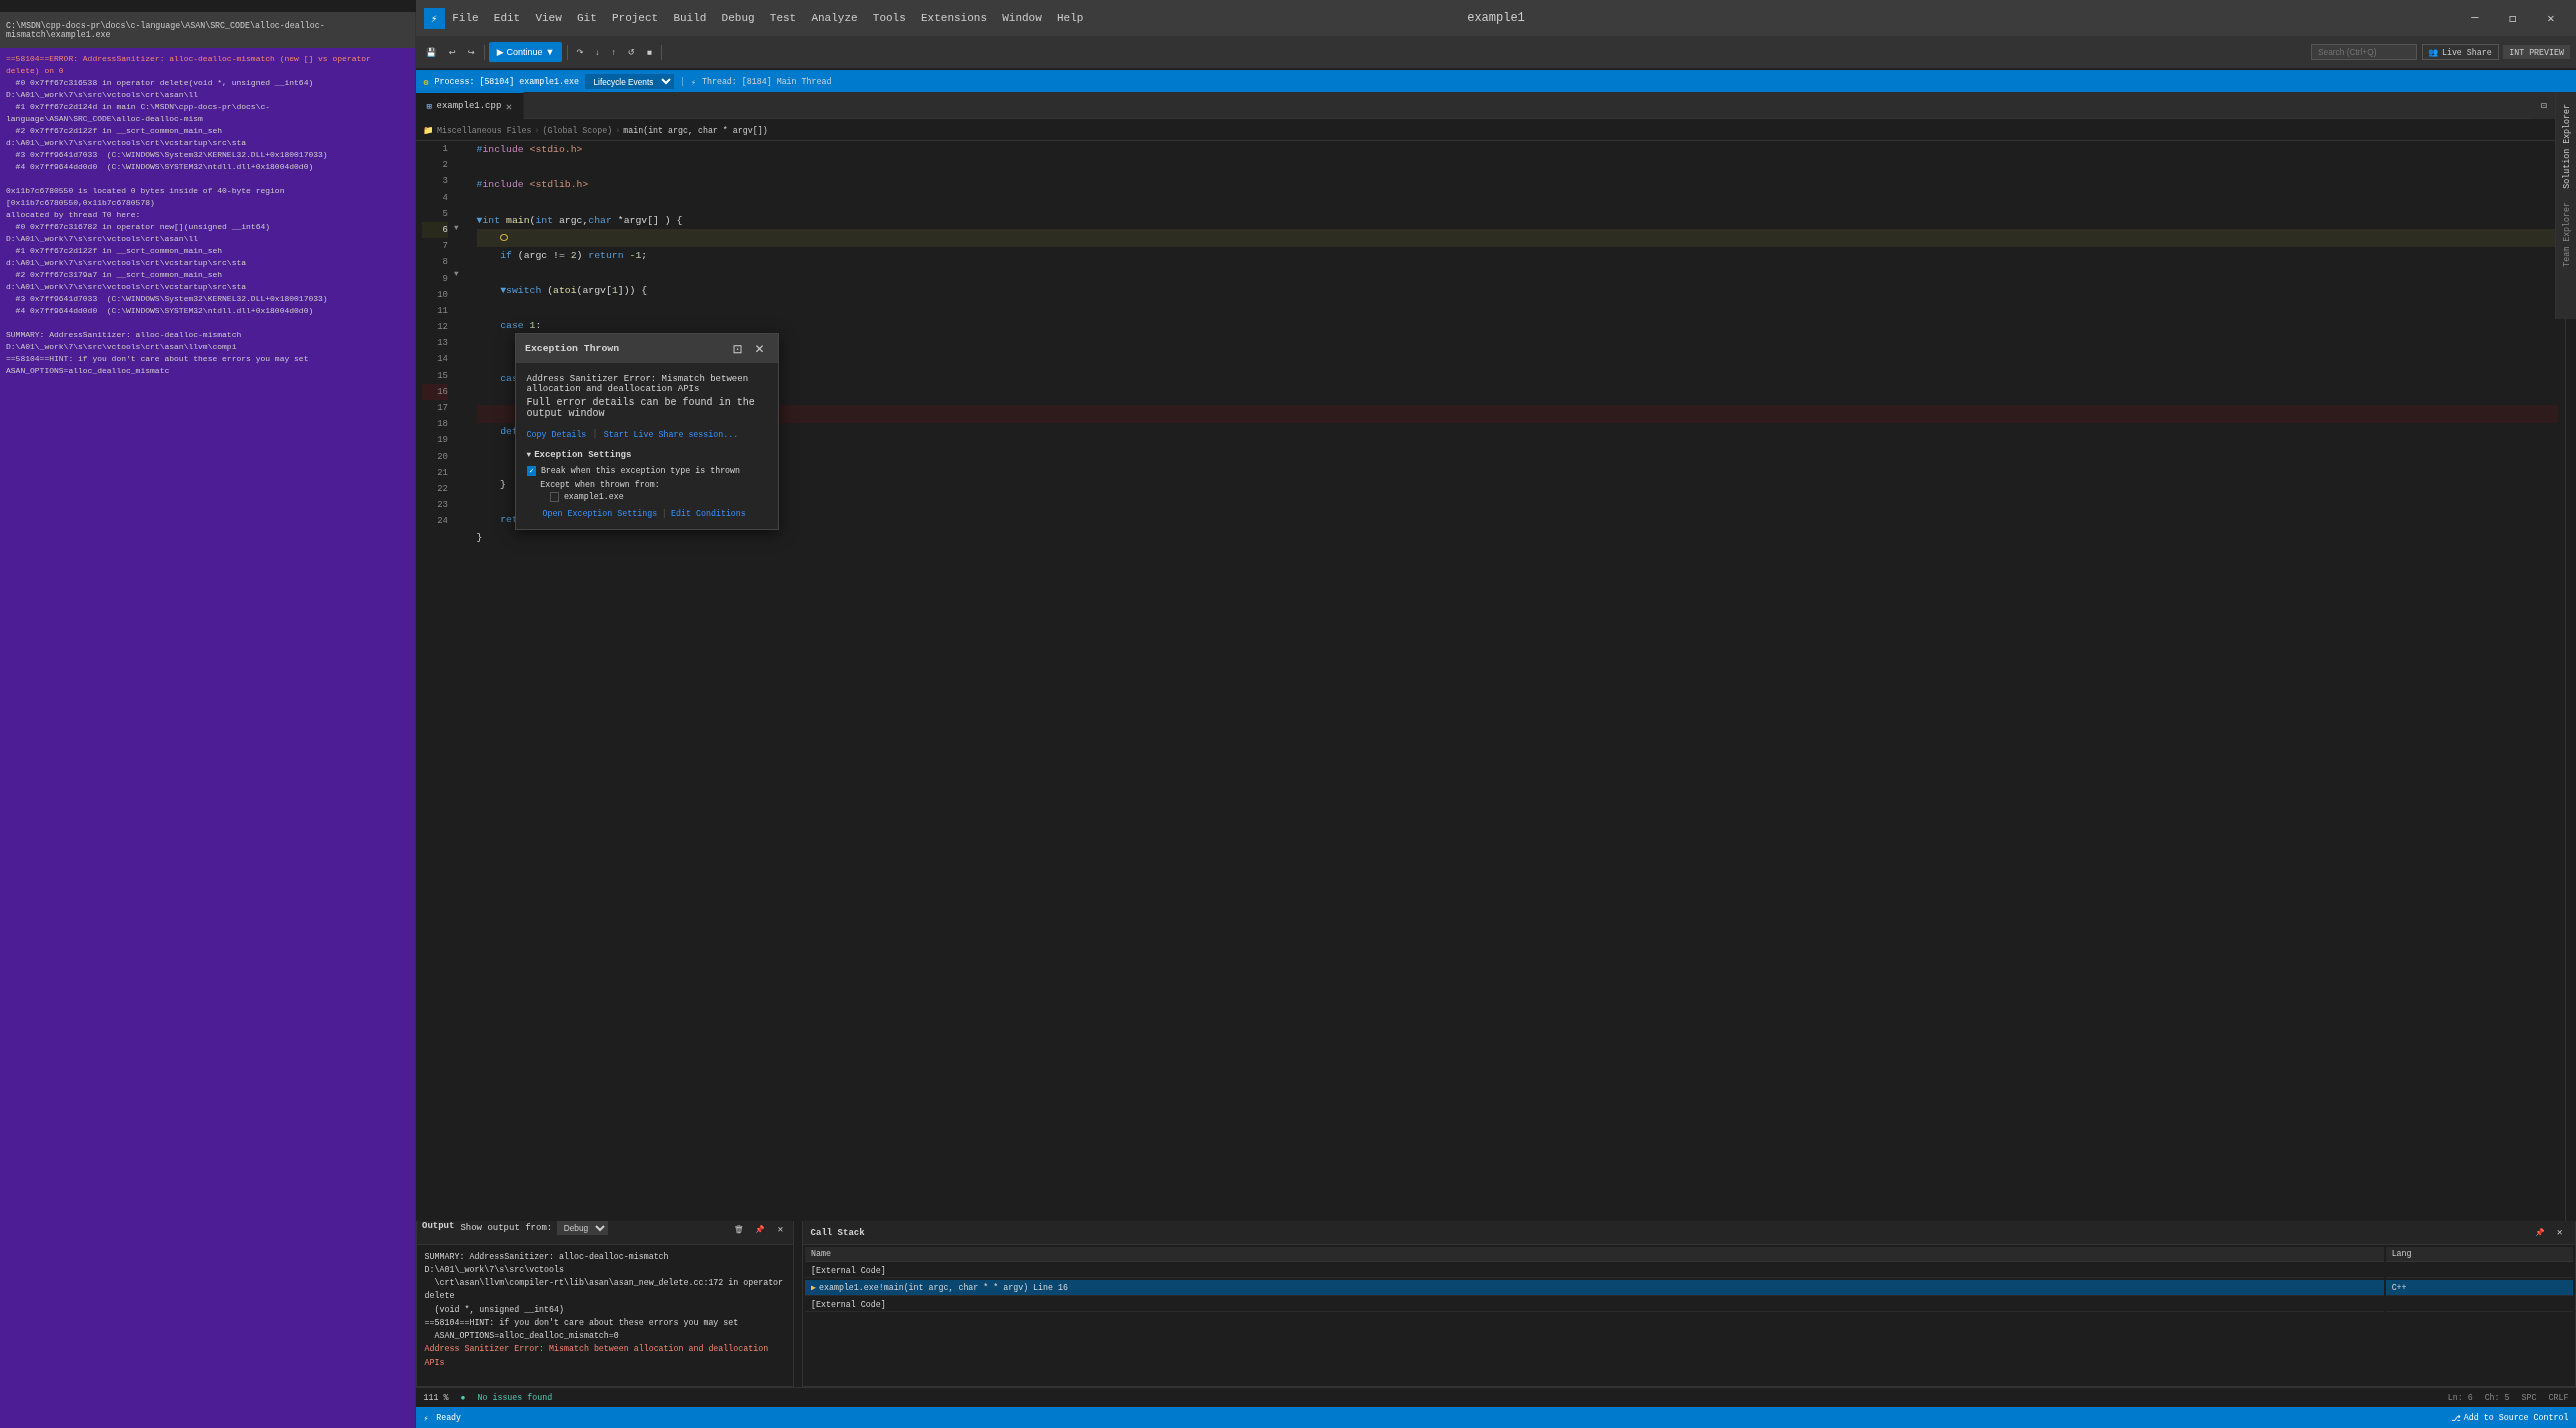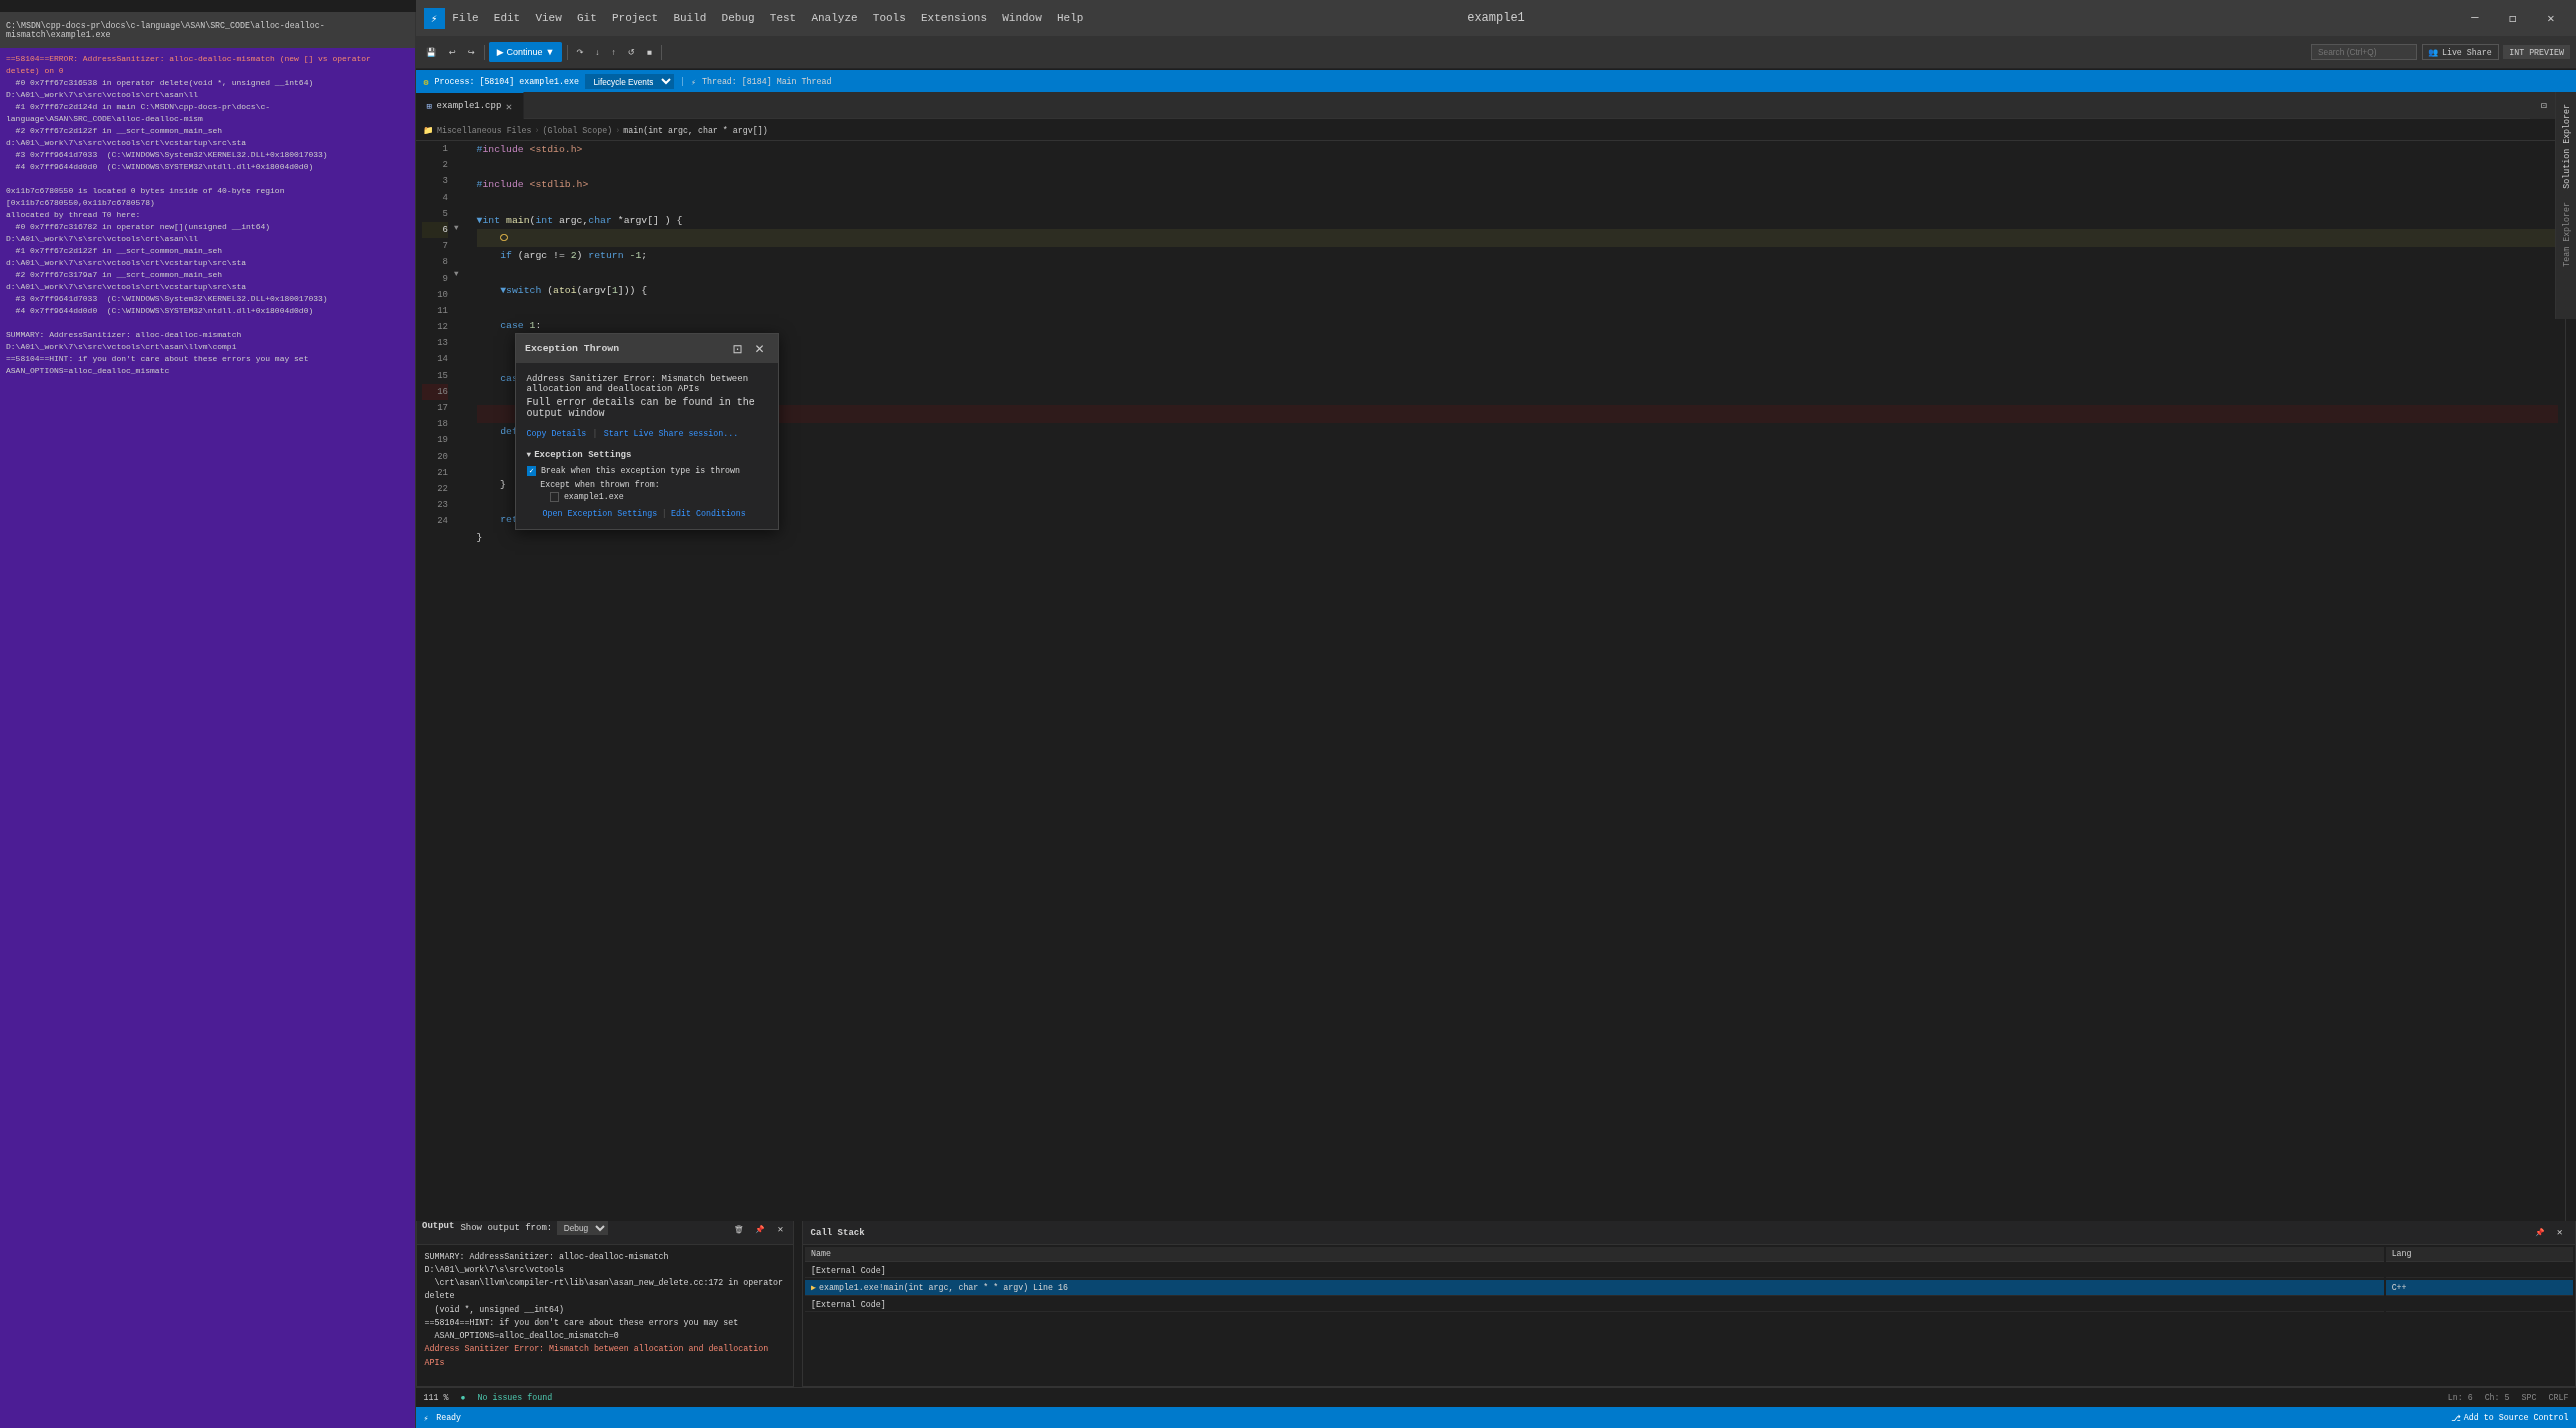--- a/index.html
+++ b/index.html
@@ -240,21 +240,21 @@
       justify-content: space-between;
       color: #d4d4d4;
       font-size: 9.8px;
       font-weight: bold;
     }
     .popup-actions { display: flex; gap: 3px; }
     .popup-btn { background: none; border: none; color: #ccc; cursor: pointer; font-size: 12px; padding: 1.5px 4.5px; }
     #exception-body { padding: 10.6px; }
     .exception-desc { color: #d4d4d4; font-size: 9px; margin-bottom: 3px; }
     .exception-hint { color: #d4d4d4; font-size: 10px; margin-bottom: 10.6px; font-family: Liberation Mono, monospace; }
-    .exception-links { display: flex; gap: 6px; margin-bottom: 10.6px; }
+    .exception-links { display: flex; gap: 6px; margin-bottom: 10.6px; align-items: center; }
     .exception-link { color: #3794ff; text-decoration: none; font-size: 8.3px; cursor: pointer; }
     .link-separator { color: #555; }
     .settings-section { margin-top: 3px; }
     .settings-header { color: #d4d4d4; font-size: 9px; font-weight: bold; margin-bottom: 6px; display: flex; align-items: center; gap: 3px; }
     .settings-row { display: flex; align-items: center; gap: 4.5px; margin-bottom: 4.5px; font-size: 8.3px; }
     .settings-indent { margin-left: 13.6px; margin-bottom: 3px; font-size: 8.3px; color: #d4d4d4; }
     .settings-indent2 { margin-left: 23px; display: flex; align-items: center; gap: 4.5px; font-size: 8.3px; }
     .cb-checked {
       width: 9.8px; height: 9.8px;
       border: 0.8px solid #007acc;

